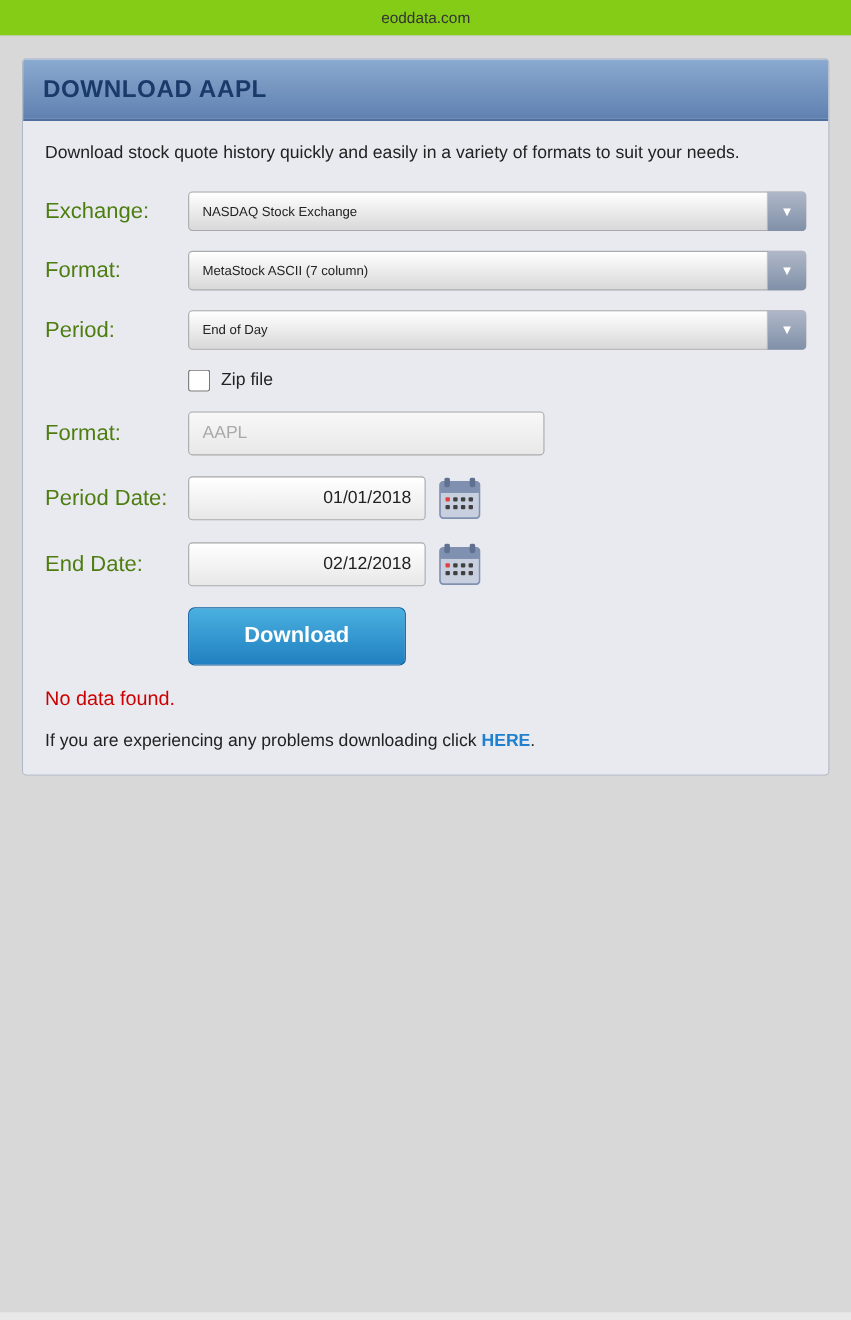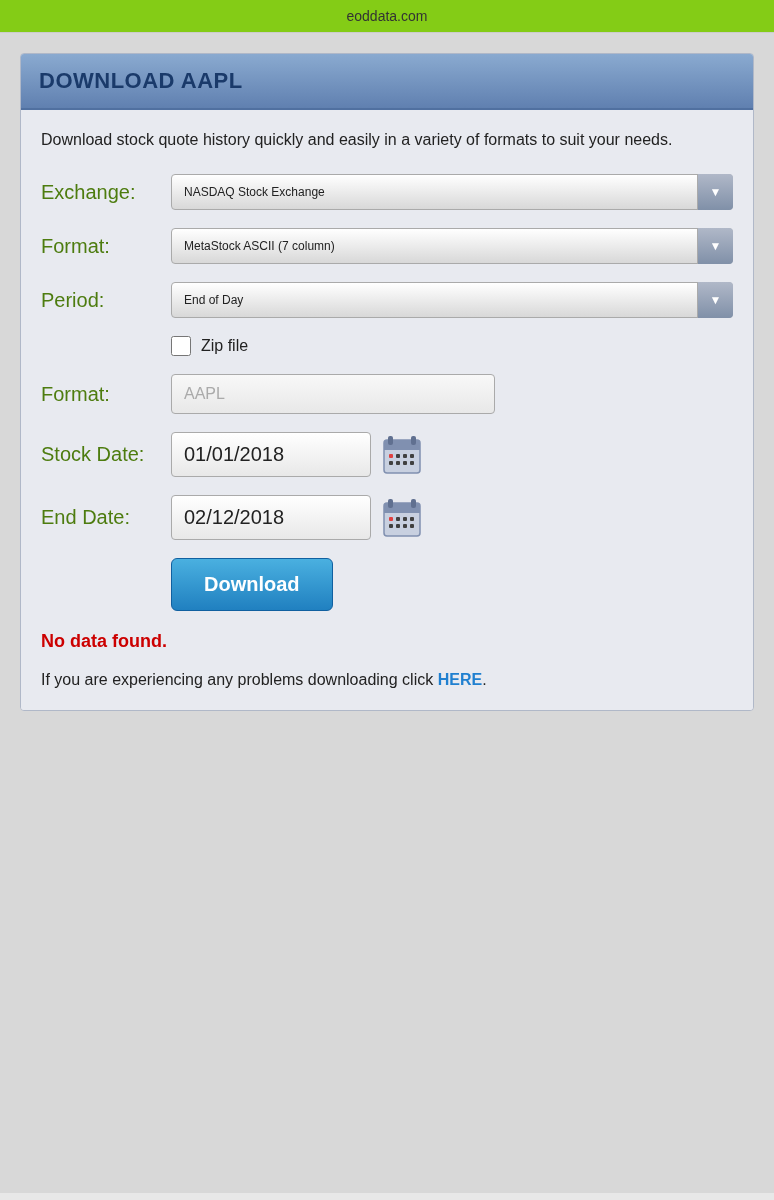--- a/index.html
+++ b/index.html
@@ -147,61 +147,62 @@
       color: #aaa;
     }
 
     .date-input-wrapper {
       display: flex;
       align-items: center;
       gap: 10px;
     }
 
     .date-input {
-      width: 200px;
+      width: 216px;
       padding: 10px 12px;
-      font-size: 20px;
+      font-size: 16px;
       color: #222;
       background: linear-gradient(180deg, #ffffff 0%, #e8e8e8 100%);
       border: 1px solid #aaa;
       border-radius: 4px;
+      text-align: right;
     }
 
     .calendar-icon {
       width: 42px;
       height: 42px;
       cursor: pointer;
       display: flex;
       align-items: center;
       justify-content: center;
     }
 
     .calendar-svg {
       width: 38px;
       height: 38px;
     }
 
     .download-btn {
       display: block;
       margin-left: 130px;
-      padding: 14px 32px;
+      padding: 14px 50px;
       font-size: 20px;
       font-weight: bold;
       color: white;
       background: linear-gradient(180deg, #4ab0e0 0%, #2080c0 100%);
       border: 1px solid #1060a0;
       border-radius: 6px;
       cursor: pointer;
       margin-bottom: 20px;
     }
 
     .error-text {
       font-size: 18px;
       color: #cc0000;
-      font-weight: bold;
+      font-weight: normal;
       margin-bottom: 16px;
     }
 
     .info-text {
       font-size: 16px;
       color: #222;
       line-height: 1.5;
     }
 
     .info-link {
@@ -277,21 +278,21 @@
       </div>
 
       <div class="form-row">
         <div class="form-label">Format:</div>
         <div class="form-control-wrapper">
           <input type="text" class="text-input" placeholder="AAPL" style="">
         </div>
       </div>
 
       <div class="form-row">
-        <div class="form-label">Stock Date:</div>
+        <div class="form-label">Period Date:</div>
         <div class="form-control-wrapper">
           <div class="date-input-wrapper">
             <input type="text" class="date-input" value="01/01/2018" style="">
             <div class="calendar-icon">
               <svg class="calendar-svg" viewBox="0 0 38 38" xmlns="http://www.w3.org/2000/svg">
                 <rect x="1" y="4" width="36" height="33" rx="3" fill="#c8d0e0" stroke="#8090b0" stroke-width="1.5"></rect>
                 <rect x="1" y="4" width="36" height="10" rx="3" fill="#8090b0"></rect>
                 <rect x="1" y="10" width="36" height="4" fill="#8090b0"></rect>
                 <rect x="5" y="0" width="5" height="9" rx="2" fill="#607090"></rect>
                 <rect x="28" y="0" width="5" height="9" rx="2" fill="#607090"></rect>

